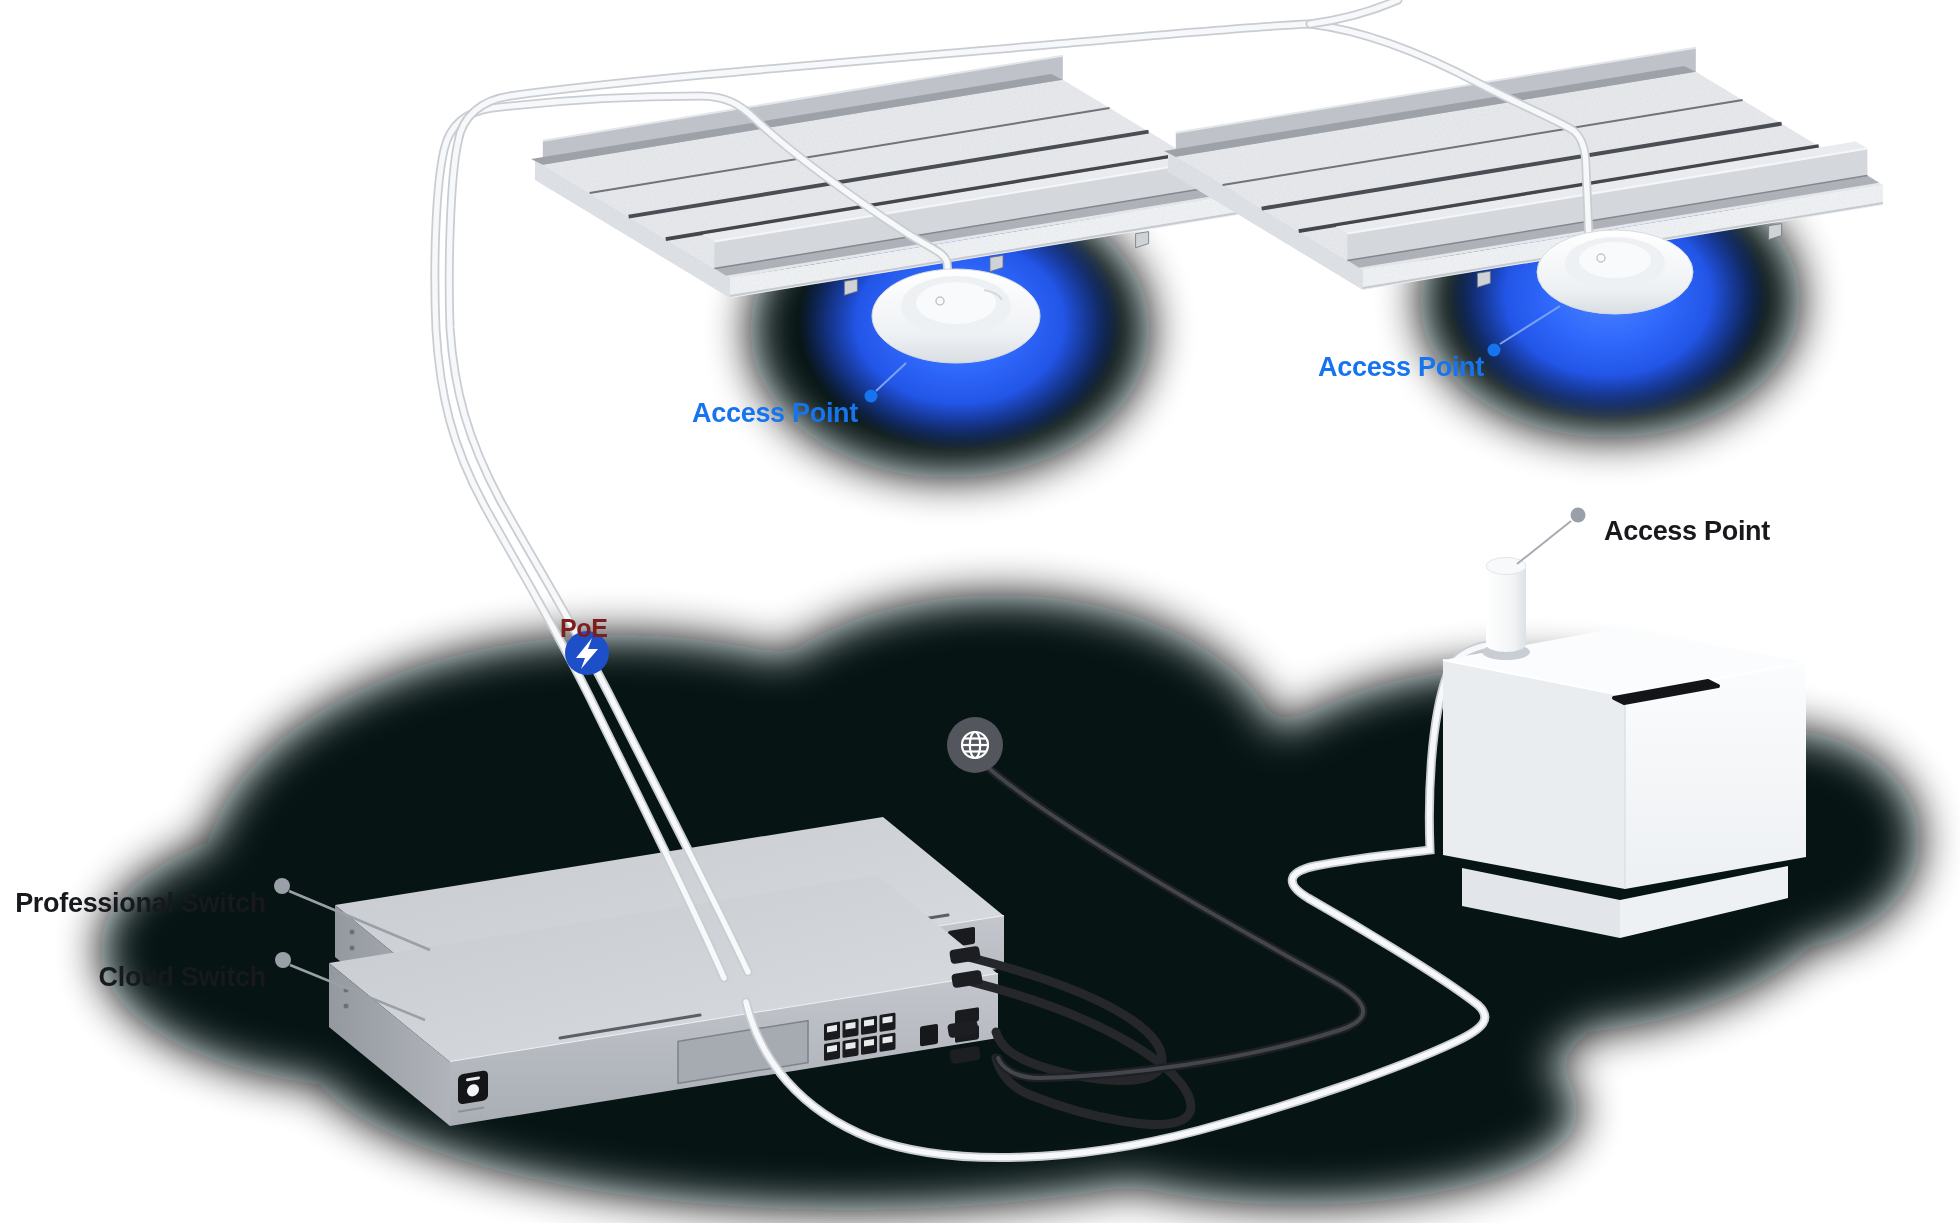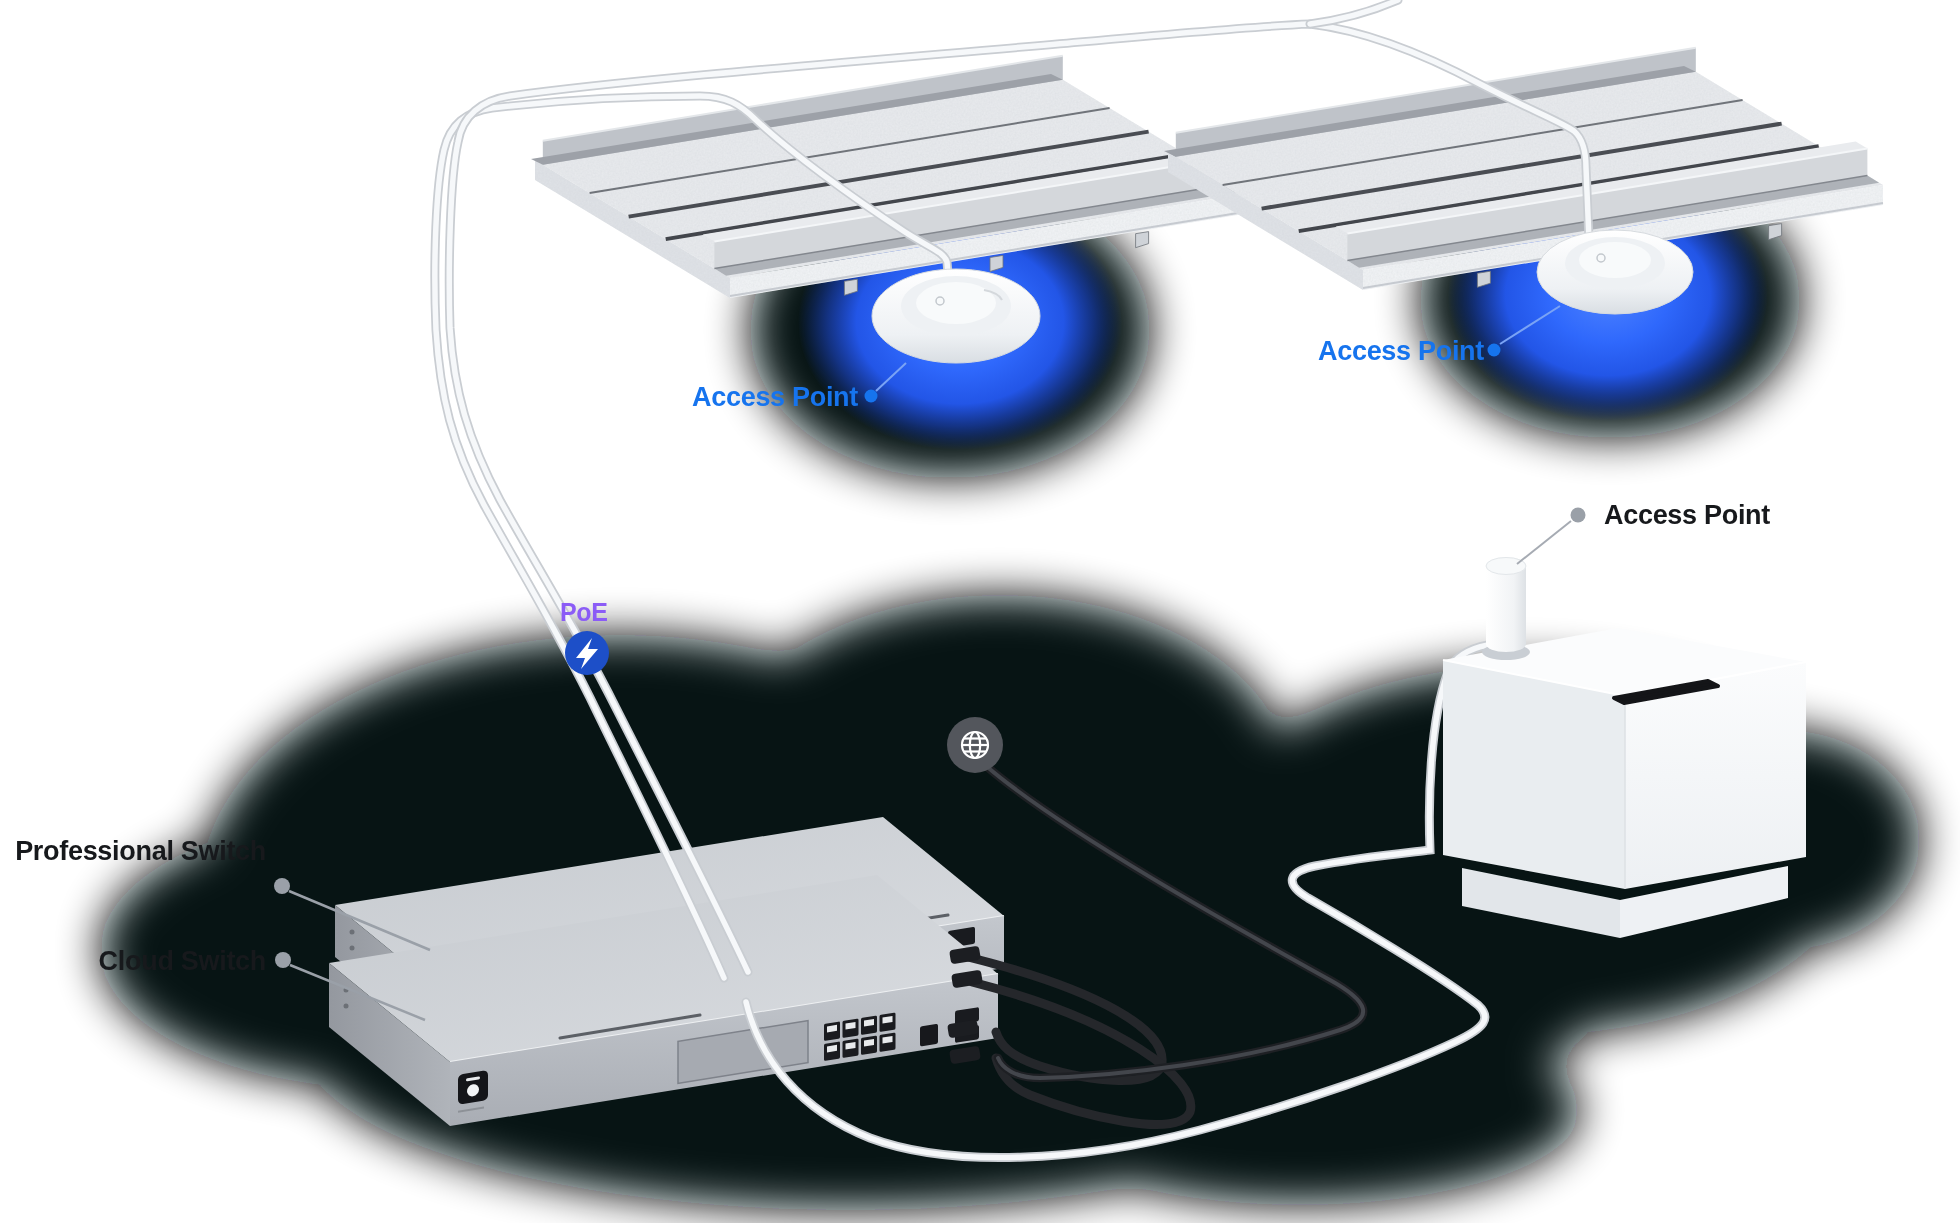--- a/index.html
+++ b/index.html
@@ -12,25 +12,26 @@
     font-family:"Liberation Sans", sans-serif;
   }
   .stage svg{position:absolute;left:0;top:0;}
   .lbl{
     position:absolute;
     font-weight:700;
     font-size:27px;
     letter-spacing:-0.3px;
     white-space:nowrap;
     user-select:none;
+    margin-top:16px;
   }
   .lbl.blue{color:#1674EE;}
   .lbl.dark{color:#17191C;}
   .lbl.right-align{text-align:right;}
-  .lbl.poe{font-size:25px;color:#8b5cf6;font-weight:700;}
+  .lbl.poe{font-size:25px;color:#7f1d1d;font-weight:700;}
 </style>
 </head>
 <body>
 
 <div class="stage">
 
 <svg width="1960" height="1223" viewBox="0 0 1960 1223">
   <defs>
     <filter id="softblur" x="-40%" y="-40%" width="180%" height="180%">
       <feGaussianBlur stdDeviation="22"></feGaussianBlur>
@@ -371,17 +372,17 @@
 </svg>
 
 <div class="lbl blue right-align" style="right:1102px; top:382px;">Access Point</div>
 
 <div class="lbl blue" style="left:1318px; top:336px;">Access Point</div>
 
 <div class="lbl dark" style="left:1604px; top:500px;">Access Point</div>
 
 <div class="lbl poe" style="left:560px; top:598px;">PoE</div>
 
-<div class="lbl dark right-align" style="right:1694px; top:836px;">Professional Switch</div>
+<div class="lbl dark right-align" style="right:1694px; top:872px;">Professional Switch</div>
 
 <div class="lbl dark right-align" style="right:1694px; top:946px;">Cloud Switch</div>
 
 </div>
 
 </body></html>

